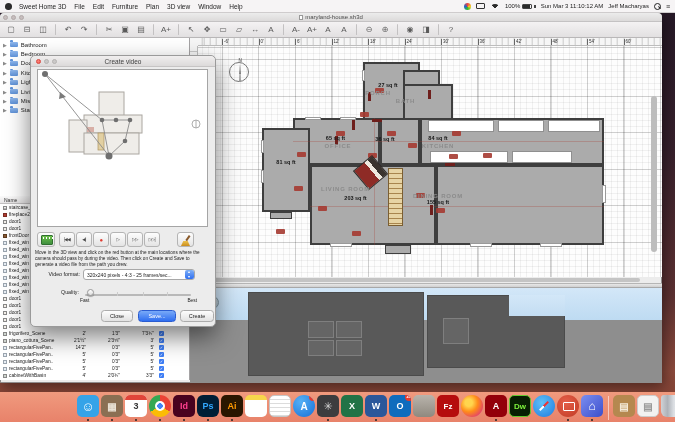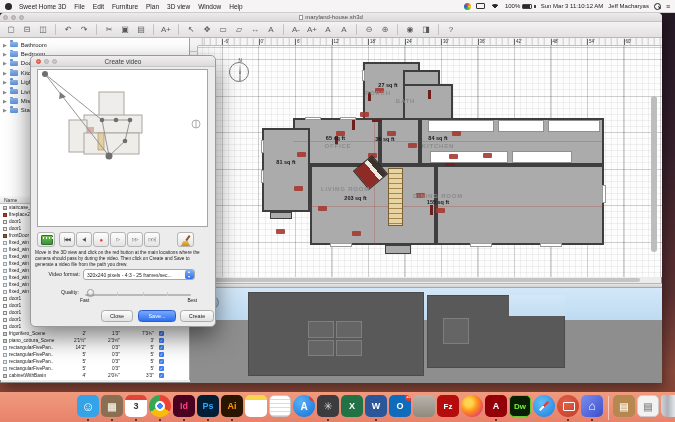--- a/index.html
+++ b/index.html
@@ -130,21 +130,21 @@
   .dbadge{position:absolute;right:-2px;top:-2px;min-width:8px;height:8px;border-radius:4px;background:#e63b2e;color:#fff;font-size:4.5px;font-weight:bold;line-height:8px;text-align:center;padding:0 1px;}
   .dbadge:empty{display:none;}
   .ddot{position:absolute;left:11px;top:25px;width:2px;height:2px;border-radius:50%;background:#222;}
   .t-finder{background:#35a3e8;font-size:13px;font-weight:normal;}
   .t-calc{background:#8a6f53;color:#e9e2d5;font-size:10px;}
   .t-calendar{background:#fff;color:#333;}
   .t-calendar:before{content:"";position:absolute;left:0;top:0;width:100%;height:5px;background:#e0453a;}
   .t-chrome{background:conic-gradient(#ea4335 0 33%,#fbbc05 33% 66%,#34a853 66% 100%);border-radius:50%;}
   .t-chrome:after{content:"";position:absolute;left:6px;top:6px;width:10px;height:10px;border-radius:50%;background:radial-gradient(circle,#4285f4 0 38%,#fff 42%);}
   .t-indesign{background:#49021f;color:#ff3f8e;}
-  .t-photoshop{background:#001e36;color:#31a8ff;}
+  .t-photoshop{background:#001e36;color:#31a8ff;border-radius:6px;}
   .t-illustrator{background:#2a1600;color:#ff9a00;}
   .t-notes{background:linear-gradient(#f7d64b 0 5px,#fff 5px);}
   .t-textedit{background:repeating-linear-gradient(#ffffff 0 3px,#dcdcdc 3px 4px);border:0.5px solid #c6c6c6;}
   .t-appstore{background:radial-gradient(circle at 35% 30%,#56b0f5,#1670d8);border-radius:50%;font-size:10px;}
   .t-sysprefs{background:#3c3c3e;color:#cfcfcf;font-size:11px;font-weight:normal;}
   .t-excel{background:#217346;}
   .t-word{background:#2b579a;}
   .t-outlook{background:#0f6cbd;}
   .t-notesgray{background:linear-gradient(#b9b4ac,#8f897f);}
   .t-filezilla{background:#b50d0d;font-size:8px;}

